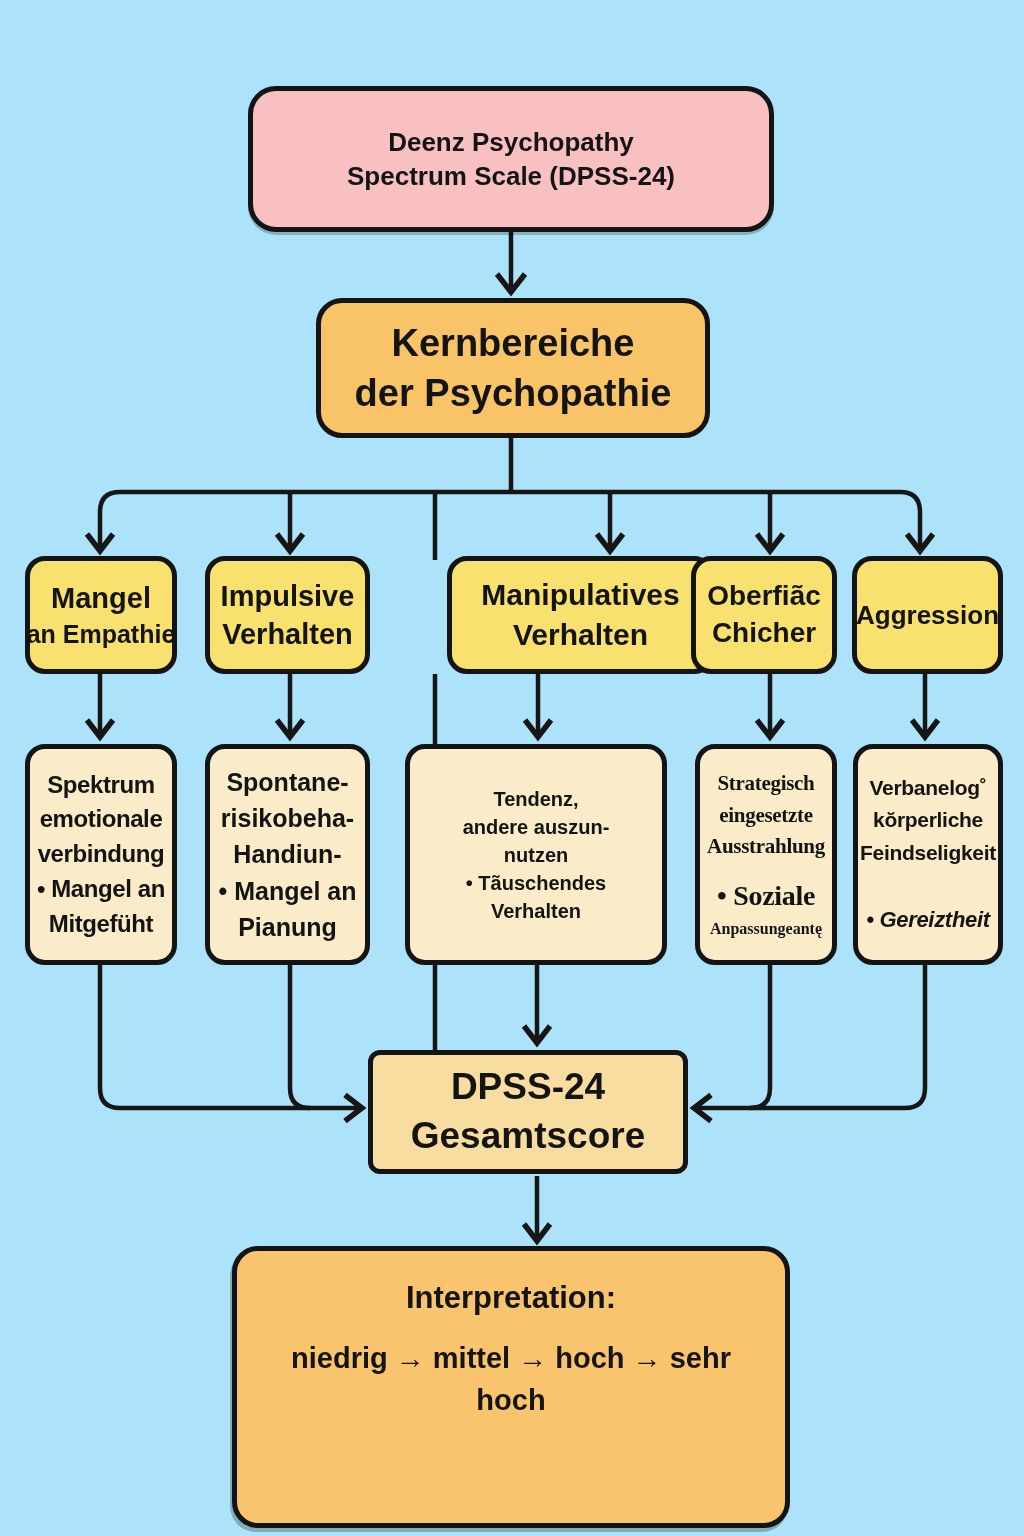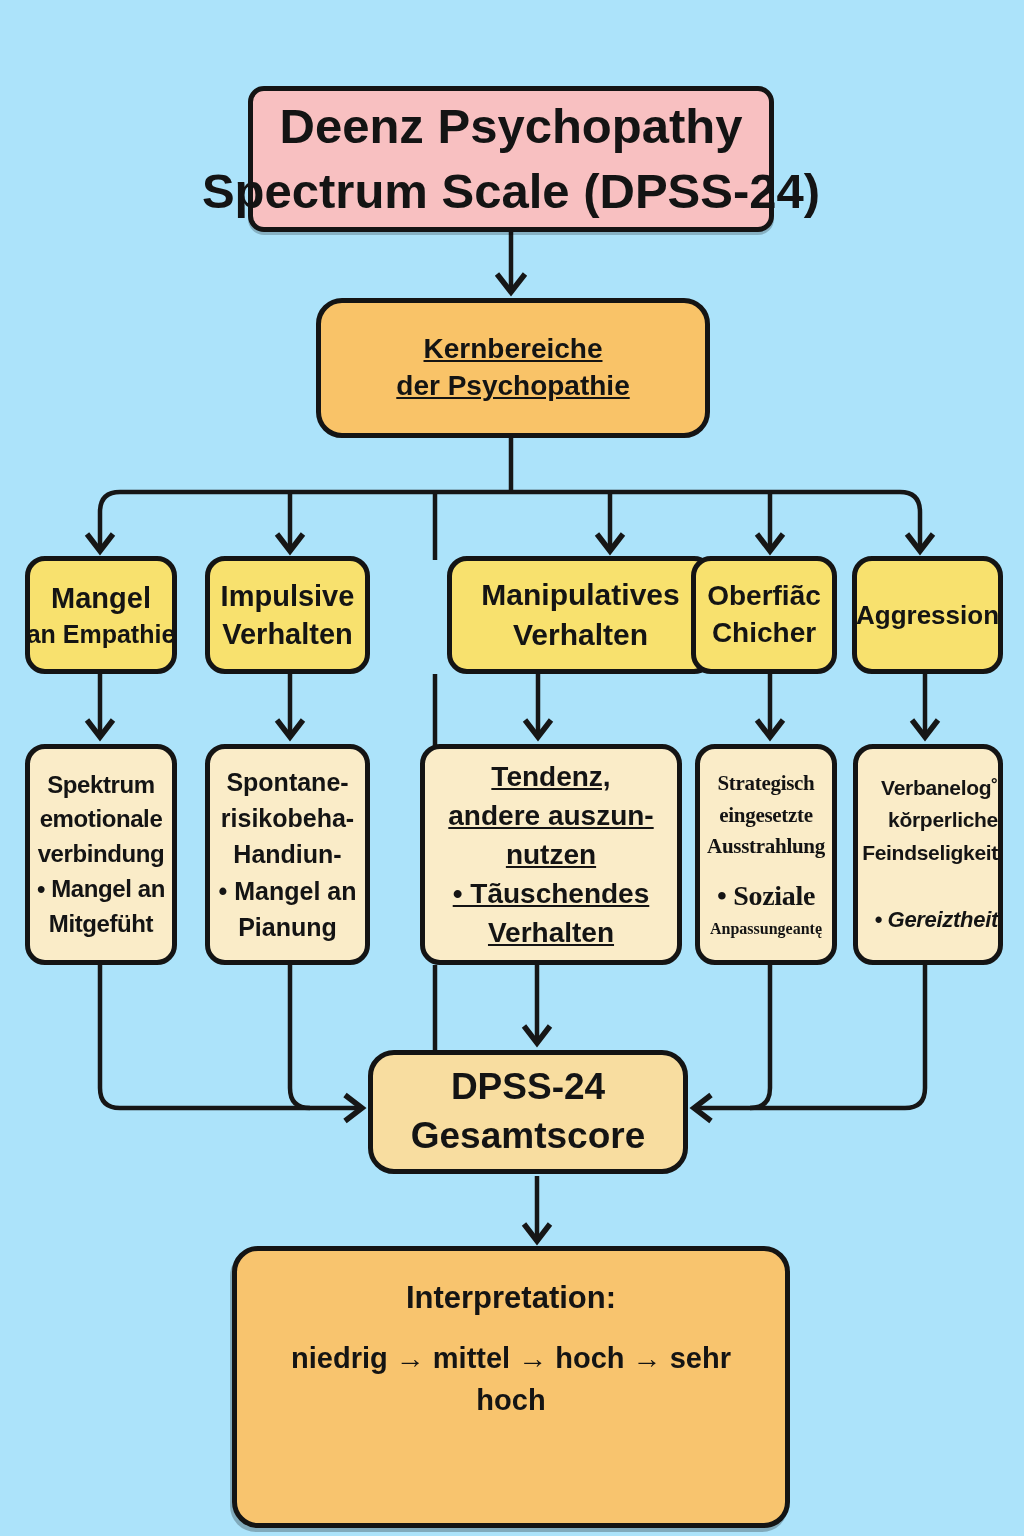--- a/index.html
+++ b/index.html
@@ -11,45 +11,45 @@
   svg.wires { position:absolute; left:0; top:0; pointer-events:none; }
   .node {
     position:absolute; box-sizing:border-box;
     border:5px solid #141414; border-radius:24px;
     display:flex; flex-direction:column; align-items:center; justify-content:center;
     text-align:center; font-weight:700; line-height:1.32;
   }
   .node div { white-space:nowrap; }
   
   .title-box { left:248px; top:86px; width:526px; height:146px; background:#F8C0C1;
-    border-radius:16px; font-size:49px; box-shadow:0 3px 0 rgba(0,0,0,0.22); }
+    border-radius:28px; font-size:26px; box-shadow:0 3px 0 rgba(0,0,0,0.22); }
   
   .core-box { left:316px; top:298px; width:394px; height:140px; background:#F9C368;
-    font-size:28px; border-radius:26px;text-decoration:underline; }
+    font-size:38px; border-radius:26px; }
   
   .factor { top:556px; height:118px; background:#F8E16E; border-radius:20px; }
   .f1 { left:25px;  width:152px; font-size:29px; }
   .f1 .sub { font-size:25px; }
   .f2 { left:205px; width:165px; font-size:29px; }
   .f3 { left:403px; width:267px; font-size:30px;margin-left:44px; }
   .f4 { left:691px; width:146px; font-size:28px; }
   .f5 { left:852px; width:151px; font-size:26px; }
   
   .detail { top:744px; height:221px; background:#FAECC8; border-radius:20px; line-height:1.45; }
   .d1 { left:25px;  width:152px; font-size:24px; letter-spacing:-0.4px; }
   .d2 { left:205px; width:165px; font-size:25px; }
-  .d3 { left:420px; width:262px; font-size:28px; line-height:1.4;text-decoration:underline; }
+  .d3 { left:405px; width:262px; font-size:20px; line-height:1.4; }
   .d4 { left:695px; width:142px; font-size:21px; letter-spacing:-0.3px; line-height:1.5;font-family:Liberation Serif, serif; }
-  .d5 { left:853px; width:150px; font-size:21px; letter-spacing:-0.3px; line-height:1.55;align-items:flex-end; }
+  .d5 { left:853px; width:150px; font-size:21px; letter-spacing:-0.3px; line-height:1.55; }
   .d4 .big { font-size:28px; margin-top:12px; }
   .d4 .small { font-size:16px; letter-spacing:0; }
   .d5 .big { font-size:22px; margin-top:34px;font-style:italic; }
   
   .score-box { left:368px; top:1050px; width:320px; height:124px; background:#F8DDA0;
-    font-size:37px; border-radius:26px; }
+    font-size:37px; border-radius:12px; }
   
   .interp-box { left:232px; top:1246px; width:558px; height:282px; background:#F8C46E;
     border-radius:26px; justify-content:flex-start; padding-top:27px;
     font-size:31px; box-shadow:-2px 4px 0 rgba(0,0,0,0.25); }
   .interp-box .scale { margin-top:18px; font-size:29px; white-space:normal; max-width:510px; line-height:1.45; }
 </style>
 </head>
 <body>
 
 <div class="stage">

